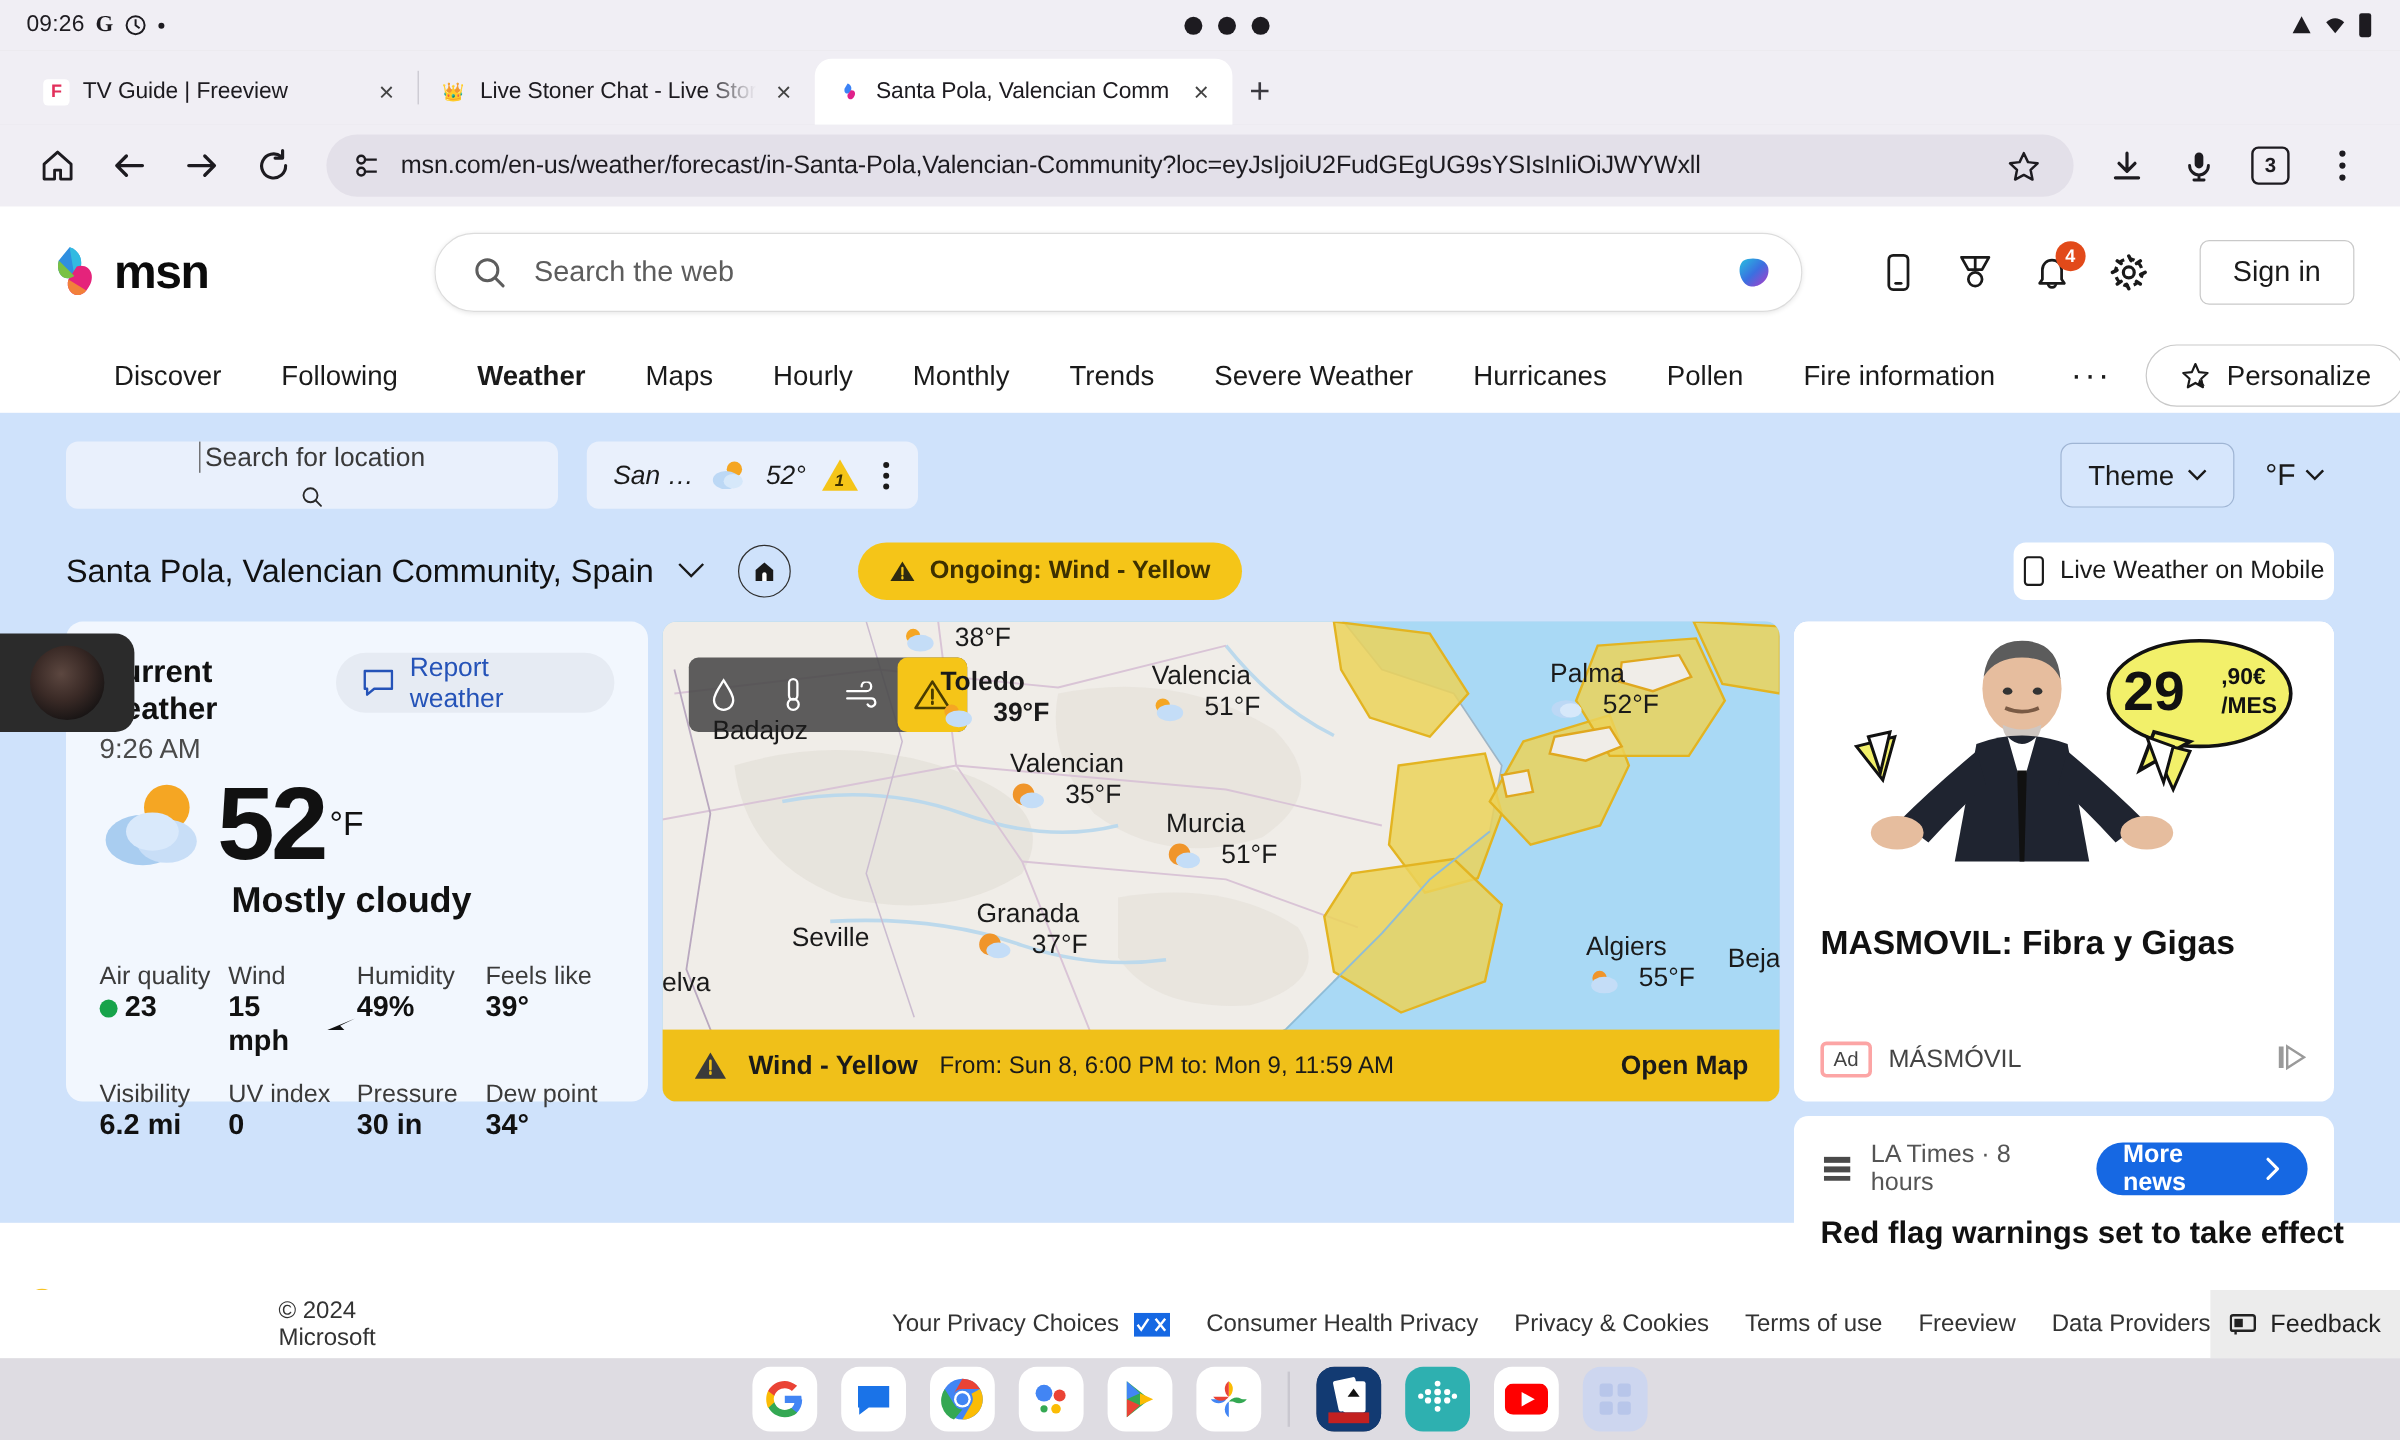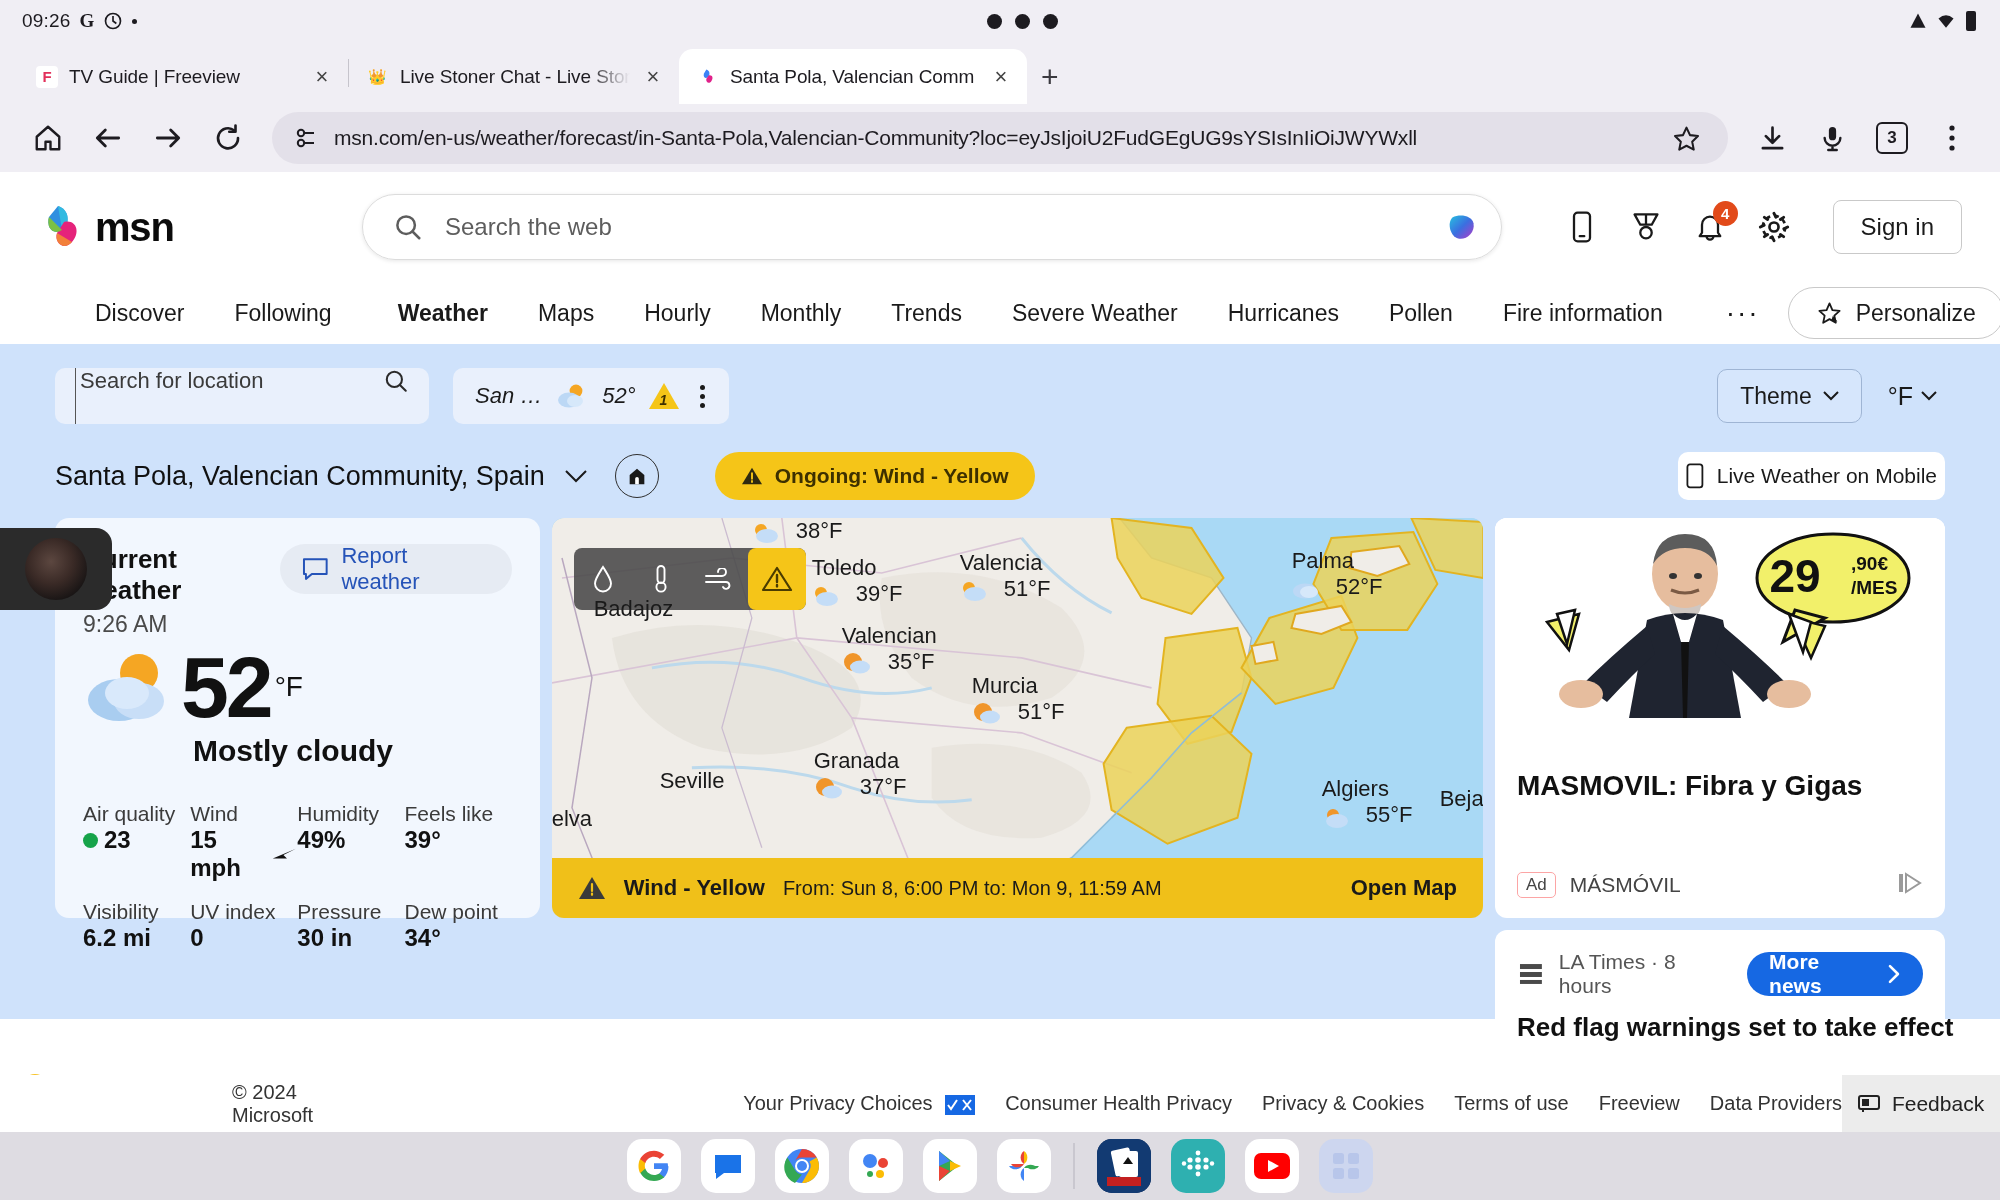--- a/index.html
+++ b/index.html
@@ -106,22 +106,22 @@
   .dots3 { font-size: 28px; color: #1a1a1a; letter-spacing: 2px; margin-left: 38px; }
   .personalize {
     margin-left: 28px; border: 1px solid #c9c9c9; border-radius: 30px; height: 52px;
     display: flex; align-items: center; gap: 13px; padding: 0 27px; font-size: 23px; color:#1a1a1a;
   }
 
   
   .wbody { background: #cfe2fb; height: 675px; position: relative; padding: 0 55px; }
   .toolsrow { display: flex; align-items: center; padding-top: 24px; gap: 24px; }
   .locsearch {
-    width: 374px; height: 56px; background: #e9f0fc; border-radius: 10px;
-    display: flex; padding: 0 20px; gap: 10px;
+    width: 410px; height: 56px; background: #e9f0fc; border-radius: 10px;
+    display: flex; align-items: center; padding: 0 20px; gap: 10px; flex-direction: column;
   }
   .locsearch .ph { flex:1; font-size: 22px; color: #3a3a3a; border-left:1.5px solid #555; padding-left:4px;}
   .favchip {
     height: 56px; background: #e9f0fc; border-radius: 10px; display: flex; align-items: center;
     gap: 13px; padding: 0 16px 0 22px; font-size: 22px; color: #1a1a1a; font-style: italic;
   }
   .tri-badge {
     width: 0; height: 0; border-left: 15px solid transparent; border-right: 15px solid transparent;
     border-bottom: 26px solid #f5c518; position: relative;
   }
@@ -191,21 +191,21 @@
   }
   .alert-t1 { font-size: 22px; color: #1a1a1a; font-weight: 600; }
   .alert-t2 { font-size: 20px; color: #1a1a1a; }
   .openmap { margin-left: auto; font-size: 22px; color: #1a1a1a; font-weight: 600;}
 
   .rail { width: 450px; display: flex; flex-direction: column; gap: 12px;}
   .card-ad { background: #fff; border-radius: 12px; overflow: hidden; height: 400px; display:flex; flex-direction:column;}
   .ad-img { height: 232px; background: #fff; position: relative; overflow:hidden;}
   .ad-title { font-size: 28px; font-weight: 700; color: #111; padding: 20px 22px 0; }
   .ad-foot { margin-top: auto; display: flex; align-items: center; gap: 14px; padding: 0 22px 20px; }
-  .adtag { border: 1px solid #fca5a5; border-radius: 5px; font-size: 17px; color: #444; padding: 2px 8px;}
+  .adtag { border: 3px solid #fca5a5; border-radius: 5px; font-size: 17px; color: #444; padding: 2px 8px;}
   .adsrc { font-size: 21px; color: #444; }
   .card-news { background: #fff; border-radius: 12px; padding: 20px 22px; height: 130px;}
   .news-top { display: flex; align-items: center; gap: 14px; }
   .news-src { font-size: 21px; color: #555; }
   .morenews {
     margin-left: auto; background: #1668e3; color: #fff; border-radius: 22px; height: 44px;
     display: flex; align-items: center; gap: 10px; padding: 0 22px; font-size: 21px; font-weight: 700;
   }
   .news-head { font-size: 26px; font-weight: 700; color: #111; margin-top: 14px; white-space:nowrap;}
 
@@ -662,21 +662,21 @@
 
           <div class="city" style="left:200px; top:0px;">
             <div class="city-temp">
               <svg width="28" height="22" viewBox="0 0 28 22">
                   <circle cx="9" cy="8" r="6" fill="#f5a623"></circle>
                   <ellipse cx="15" cy="14" rx="11" ry="7" fill="#c4ddf7"></ellipse>
                 </svg>
               <span>38°F</span>
             </div>
           </div>
-          <div class="city" style="left:260px; top:37px;">
+          <div class="city" style="left:232px; top:37px;font-weight:bold;">
             <div class="city-name">Toledo</div>
             <div class="city-temp">
               <svg width="28" height="22" viewBox="0 0 28 22">
                   <circle cx="9" cy="8" r="6" fill="#f5a623"></circle>
                   <ellipse cx="15" cy="14" rx="11" ry="7" fill="#c4ddf7"></ellipse>
                 </svg>
               <span>39°F</span>
             </div>
           </div>
           <div class="city" style="left:408px; top:32px;">

